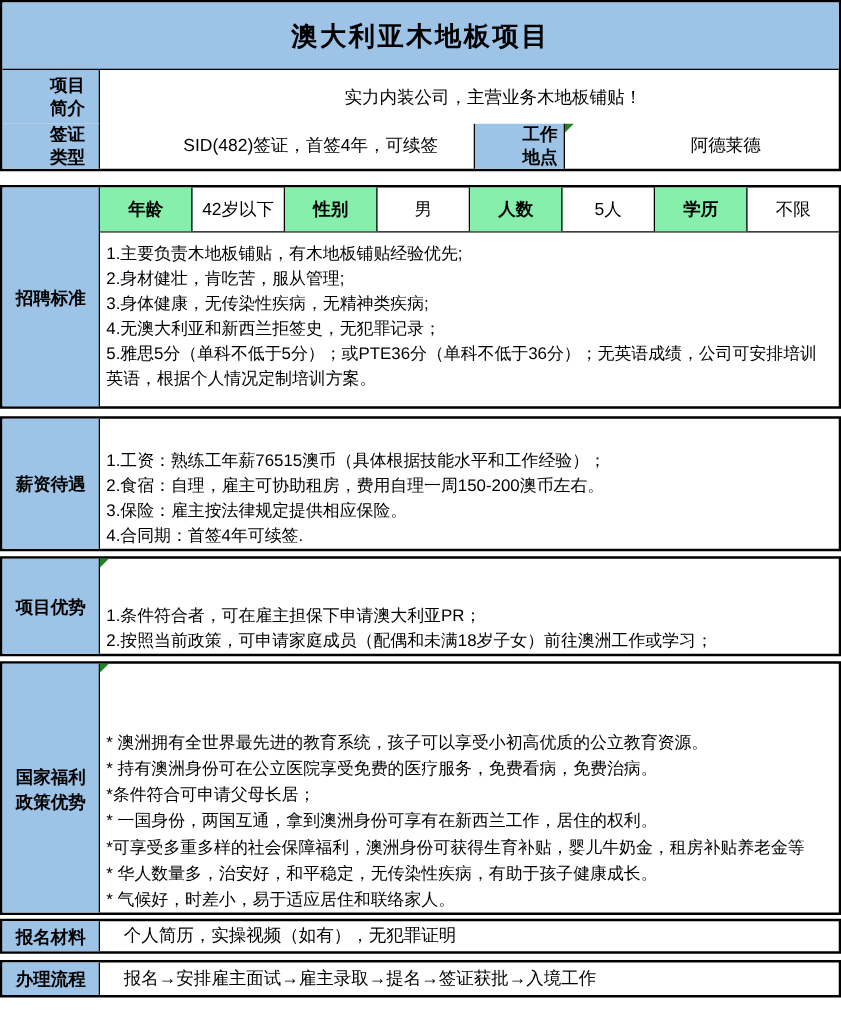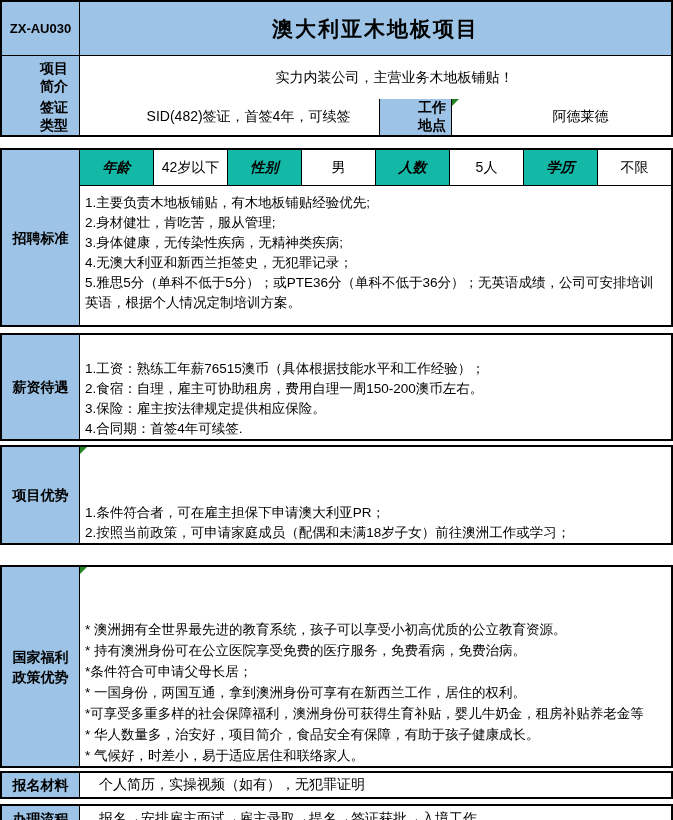--- a/index.html
+++ b/index.html
@@ -26,44 +26,43 @@
   .loc-val { flex:1; font-size:14px; }
 
   
   .sidebar { width:78px; flex:0 0 78px; background:#9DC3E6; border-right:1px solid #000; display:flex; flex-direction:column; align-items:center; justify-content:center; font-weight:bold; font-size:14px; line-height:20px; text-align:center; }
   .content { flex:1; display:flex; flex-direction:column; position:relative; }
 
   .sec-recruit { height:179px; margin-bottom:6px; }
   .spec-row { display:flex; height:36px; border-bottom:1px solid #000; }
   .spec-cell { flex:1; display:flex; align-items:center; justify-content:center; border-right:1px solid #000; font-size:14px; }
   .spec-cell:last-child { border-right:none; }
-  .spec-label { background:#14b8a6; font-weight:bold;font-style:italic; }
+  .spec-label { background:#86efac; font-weight:bold; }
   .list-area { flex:1; padding:7px 6px 4px 5px; font-size:13.5px; line-height:20px; }
   .list-area.centered { display:flex; flex-direction:column; justify-content:flex-end; padding-top:0; padding-bottom:0; }
 
   .sec-salary { height:108px; margin-bottom:4px; }
-  .sec-adv { height:100px; margin-bottom:20px; }
+  .sec-adv { height:80px; margin-bottom:4px; }
   .sec-welfare { height:203px; margin-bottom:3px; }
   .sec-welfare .list-area { line-height:21px; }
 
   .sec-materials { height:28px; margin-bottom:5px; }
   .sec-process { height:30px; }
   .single-val { flex:1; display:flex; align-items:center; padding-left:19px; font-size:14px; }
 
   .tri { position:absolute; top:0; left:0; width:0; height:0; border-top:7px solid #218321; border-right:7px solid transparent; }
   .tri-loc { position:absolute; top:0; left:0; width:0; height:0; border-top:7px solid #218321; border-right:7px solid transparent; }
 </style>
 </head>
 <body>
 
 <div class="sheet">
 
   <div class="section sec-top">
     <div class="row r-title">
-      <div class="cell blue code-cell">ZX-AU030</div>
       <div class="cell blue title-cell">澳大利亚木地板项目</div>
     </div>
     <div class="row r-intro">
       <div class="cell blue label-col">项目简介</div>
       <div class="cell intro-val">实力内装公司，主营业务木地板铺贴！</div>
     </div>
     <div class="row r-visa">
       <div class="cell blue label-col">签证类型</div>
       <div class="cell visa-val">SID(482)签证，首签4年，可续签</div>
       <div class="cell blue loc-label">工作地点</div>
@@ -132,21 +131,21 @@
       <span>政策优势</span>
     </div>
     <div class="content">
       <span class="tri"></span>
       <div class="list-area centered">
         <div>* 澳洲拥有全世界最先进的教育系统，孩子可以享受小初高优质的公立教育资源。</div>
         <div>* 持有澳洲身份可在公立医院享受免费的医疗服务，免费看病，免费治病。</div>
         <div>*条件符合可申请父母长居；</div>
         <div>* 一国身份，两国互通，拿到澳洲身份可享有在新西兰工作，居住的权利。</div>
         <div>*可享受多重多样的社会保障福利，澳洲身份可获得生育补贴，婴儿牛奶金，租房补贴养老金等</div>
-        <div>* 华人数量多，治安好，项目简介，食品安全有保障，有助于孩子健康成长。</div>
+        <div>* 华人数量多，治安好，和平稳定，无传染性疾病，有助于孩子健康成长。</div>
         <div>* 气候好，时差小，易于适应居住和联络家人。</div>
       </div>
     </div>
   </div>
 
   <div class="section sec-materials">
     <div class="sidebar">
       <span>报名材料</span>
     </div>
     <div class="content">

